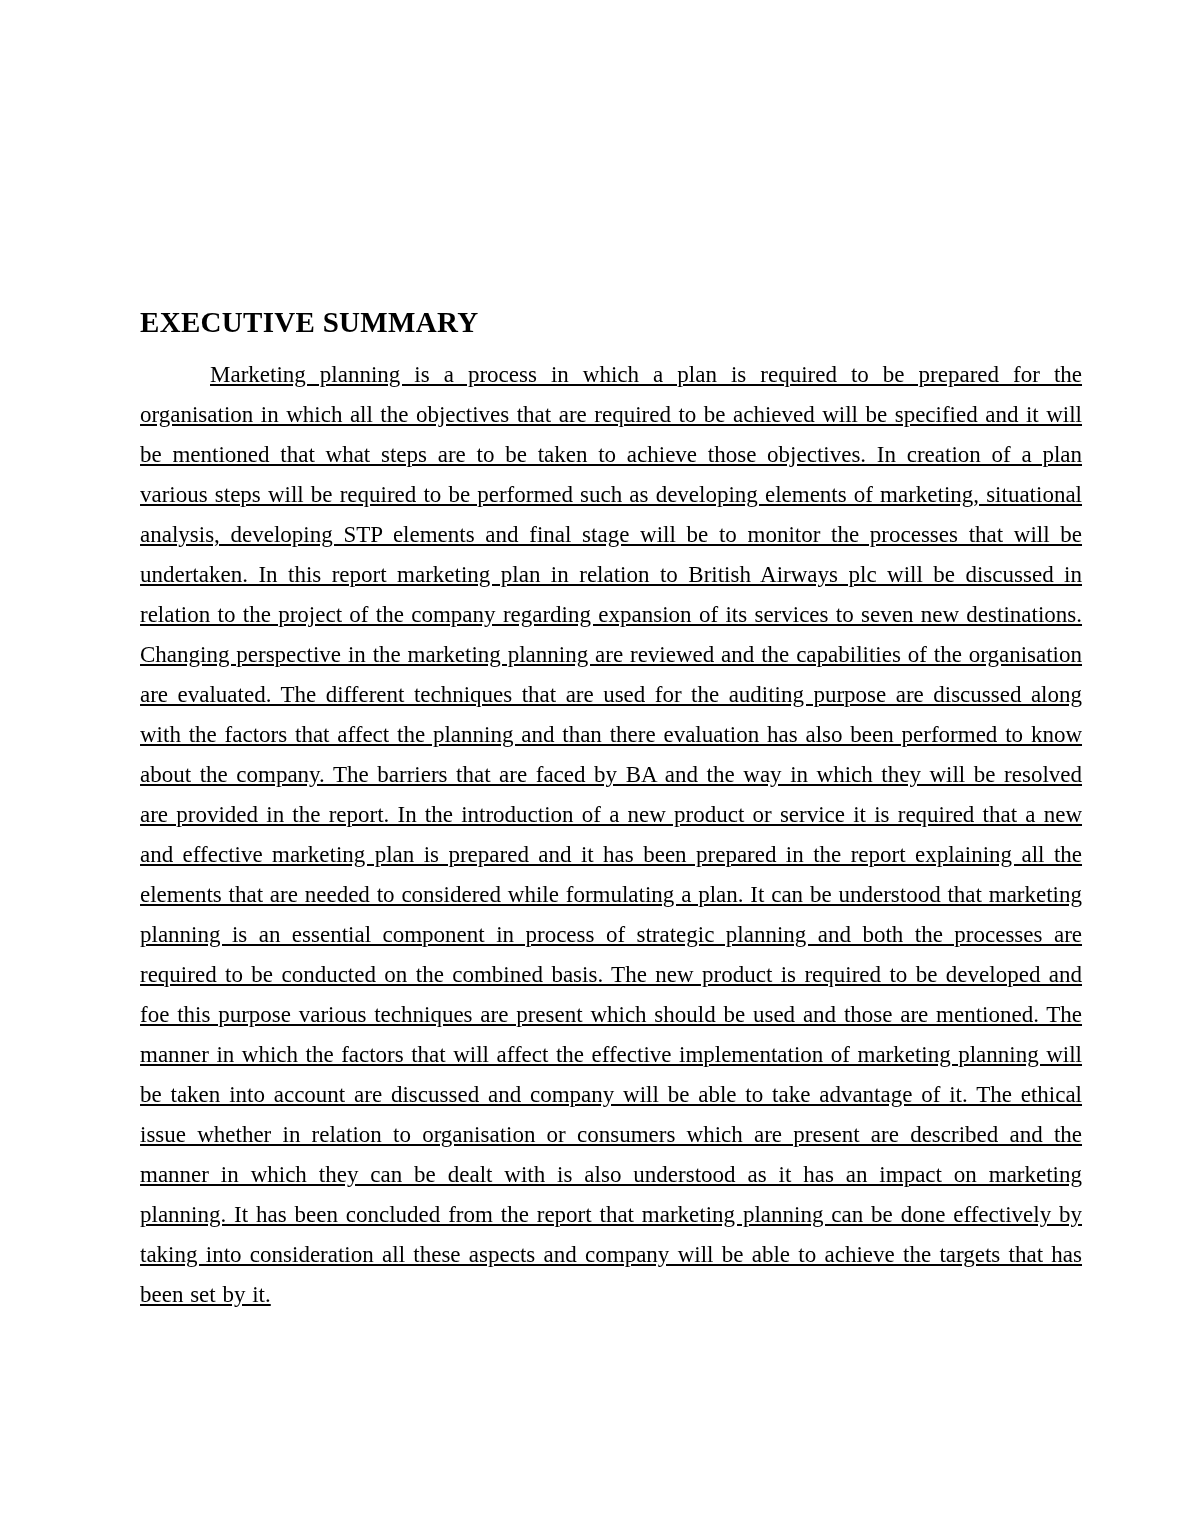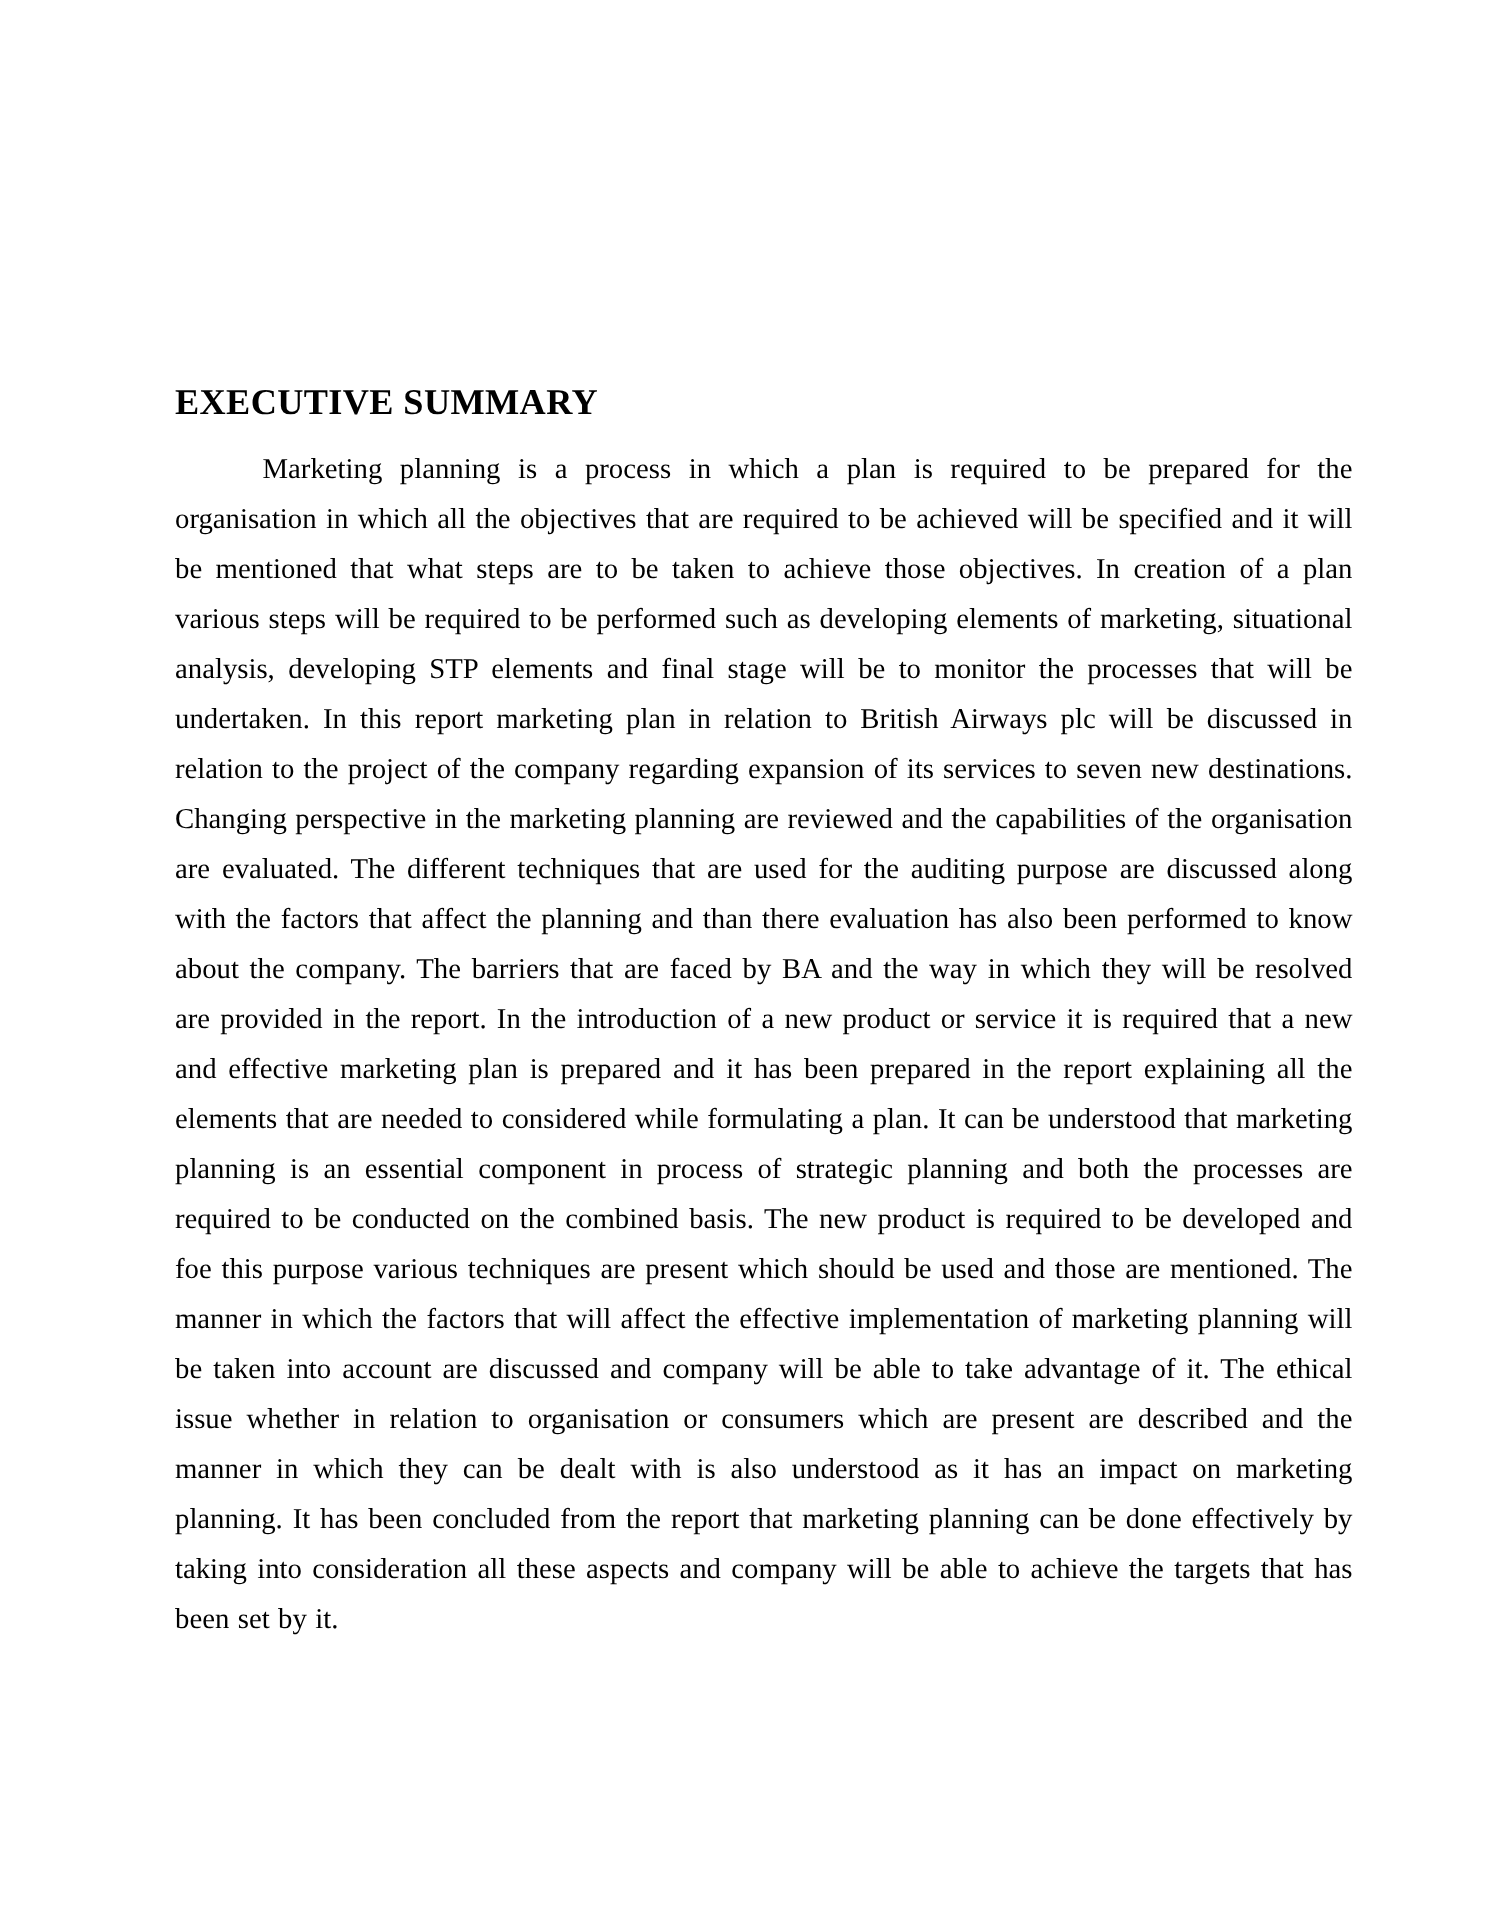--- a/index.html
+++ b/index.html
@@ -26,20 +26,21 @@
     font-family: "Liberation Serif", serif;
   }
   .doc-paragraph {
     margin: 0;
     font-size: 23px;
     line-height: 40px;
     text-align: justify;
     text-indent: 70px;
     word-spacing: 1px;
     font-family: "Liberation Serif", serif;
+    text-decoration: underline;
   }
 </style>
 </head>
 <body>
 
 <div class="page">
   <h1 class="doc-heading">EXECUTIVE SUMMARY</h1>
   <p class="doc-paragraph">Marketing planning is a process in which a plan is required to be prepared for the organisation in which all the objectives that are required to be achieved will be specified and it will be mentioned that what steps are to be taken to achieve those objectives. In creation of a plan various steps will be required to be performed such as developing elements of marketing, situational analysis, developing STP elements and final stage will be to monitor the processes that will be undertaken. In this report marketing plan in relation to British Airways plc will be discussed in relation to the project of the company regarding expansion of its services to seven new destinations. Changing perspective in the marketing planning are reviewed and the capabilities of the organisation are evaluated. The different techniques that are used for the auditing purpose are discussed along with the factors that affect the planning and than there evaluation has also been performed to know about the company. The barriers that are faced by BA and the way in which they will be resolved are provided in the report. In the introduction of a new product or service it is required that a new and effective marketing plan is prepared and it has been prepared in the report explaining all the elements that are needed to considered while formulating a plan. It can be understood that marketing planning is an essential component in process of strategic planning and both the processes are required to be conducted on the combined basis. The new product is required to be developed and foe this purpose various techniques are present which should be used and those are mentioned. The manner in which the factors that will affect the effective implementation of marketing planning will be taken into account are discussed and company will be able to take advantage of it. The ethical issue whether in relation to organisation or consumers which are present are described and the manner in which they can be dealt with is also understood as it has an impact on marketing planning. It has been concluded from the report that marketing planning can be done effectively by taking into consideration all these aspects and company will be able to achieve the targets that has been set by it.</p>
 </div>
 

